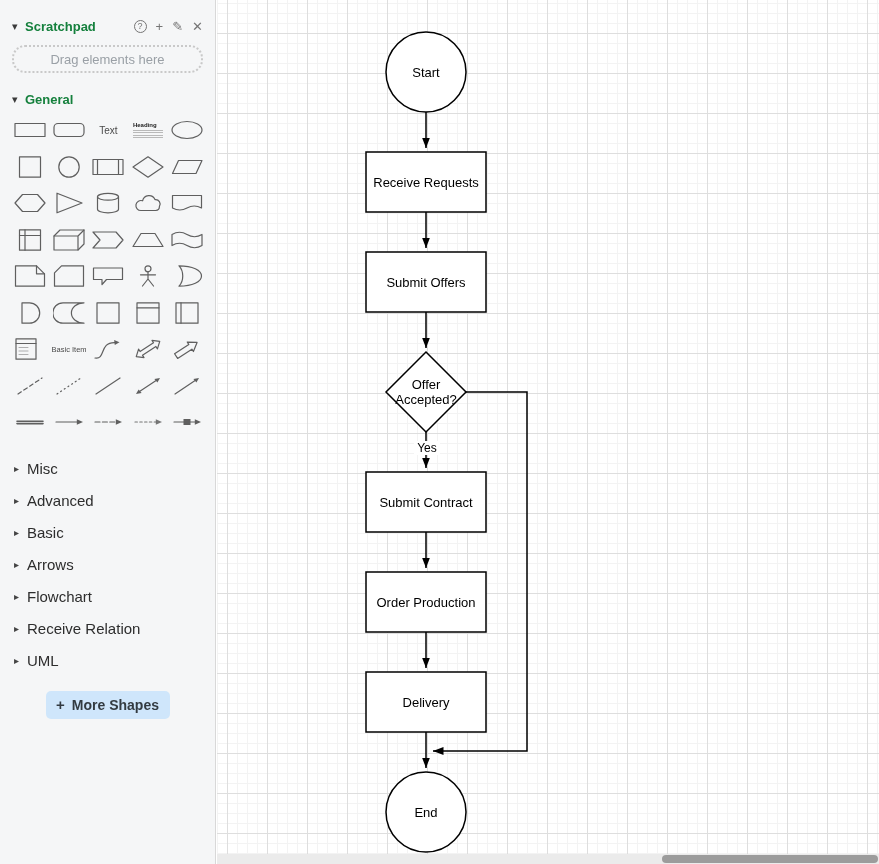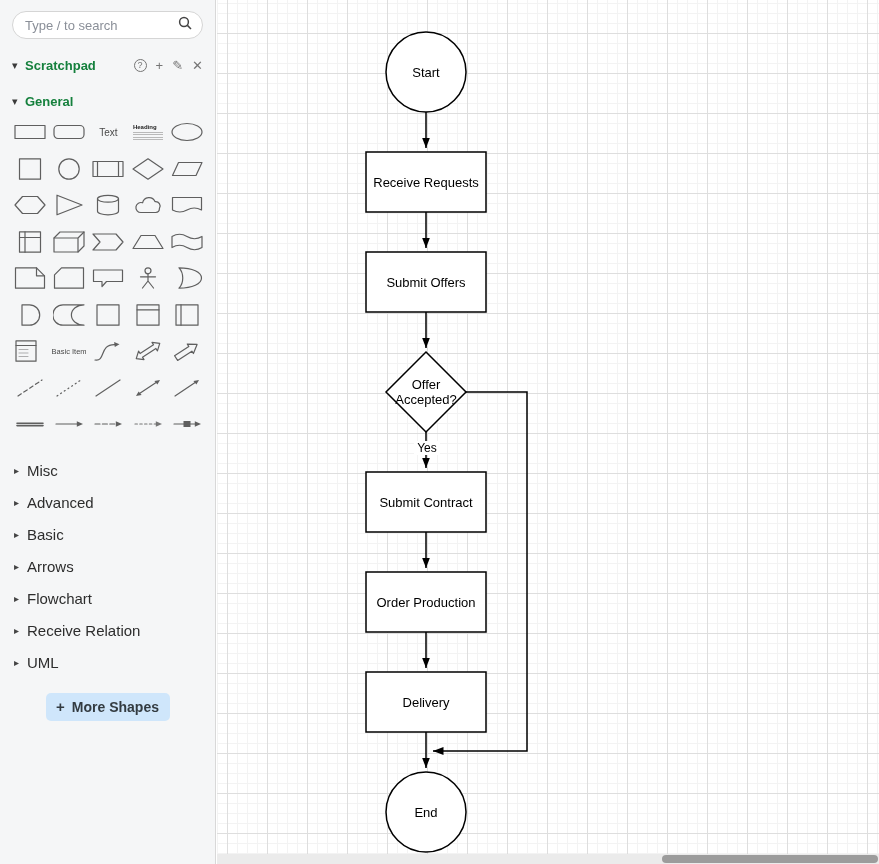--- a/index.html
+++ b/index.html
@@ -143,40 +143,32 @@
         </g>
       </g>
   </svg>
 
   <div class="hscroll" data-interactable="true">
     <div class="thumb" data-interactable="true"></div>
   </div>
 
   <div class="sidebar" data-interactable="false">
 
-    <div class="searchbox" data-interactable="false">
-      <input type="text" data-interactable="true" placeholder="Type / to search" style="">
-      <span class="mag" data-interactable="false">
-        <svg width="14" height="14" viewBox="0 0 14 14" fill="none" stroke="#444" stroke-width="1.5">
-          <circle cx="6" cy="6" r="4.4"></circle>
-            <path d="M9.4 9.4 L13 13"></path>
-        </svg>
-      </span>
-    </div>
 
     <div class="secrow scratch-row" data-interactable="true">
       <span class="caret" data-interactable="false">▾</span>
       <span class="sectitle" data-interactable="false">Scratchpad</span>
       <span class="spacer" data-interactable="false"></span>
       <span class="mini-ic help-circ" data-interactable="true">?</span>
       <span class="mini-ic" data-interactable="true">+</span>
       <span class="mini-ic" data-interactable="true">✎</span>
       <span class="mini-ic" data-interactable="true">✕</span>
     </div>
 
+    <div class="dragarea" data-interactable="true">Drag elements here</div>
 
     <div class="secrow general-row" data-interactable="true">
       <span class="caret" data-interactable="false">▾</span>
       <span class="sectitle" data-interactable="false">General</span>
     </div>
 
     <div class="palette" id="palette" data-interactable="false">
         <div class="pcell" data-interactable="true">
           <svg width="32" height="22" viewBox="0 0 32 22" data-interactable="false">
             <rect x="1" y="4.5" width="30" height="13"></rect>

